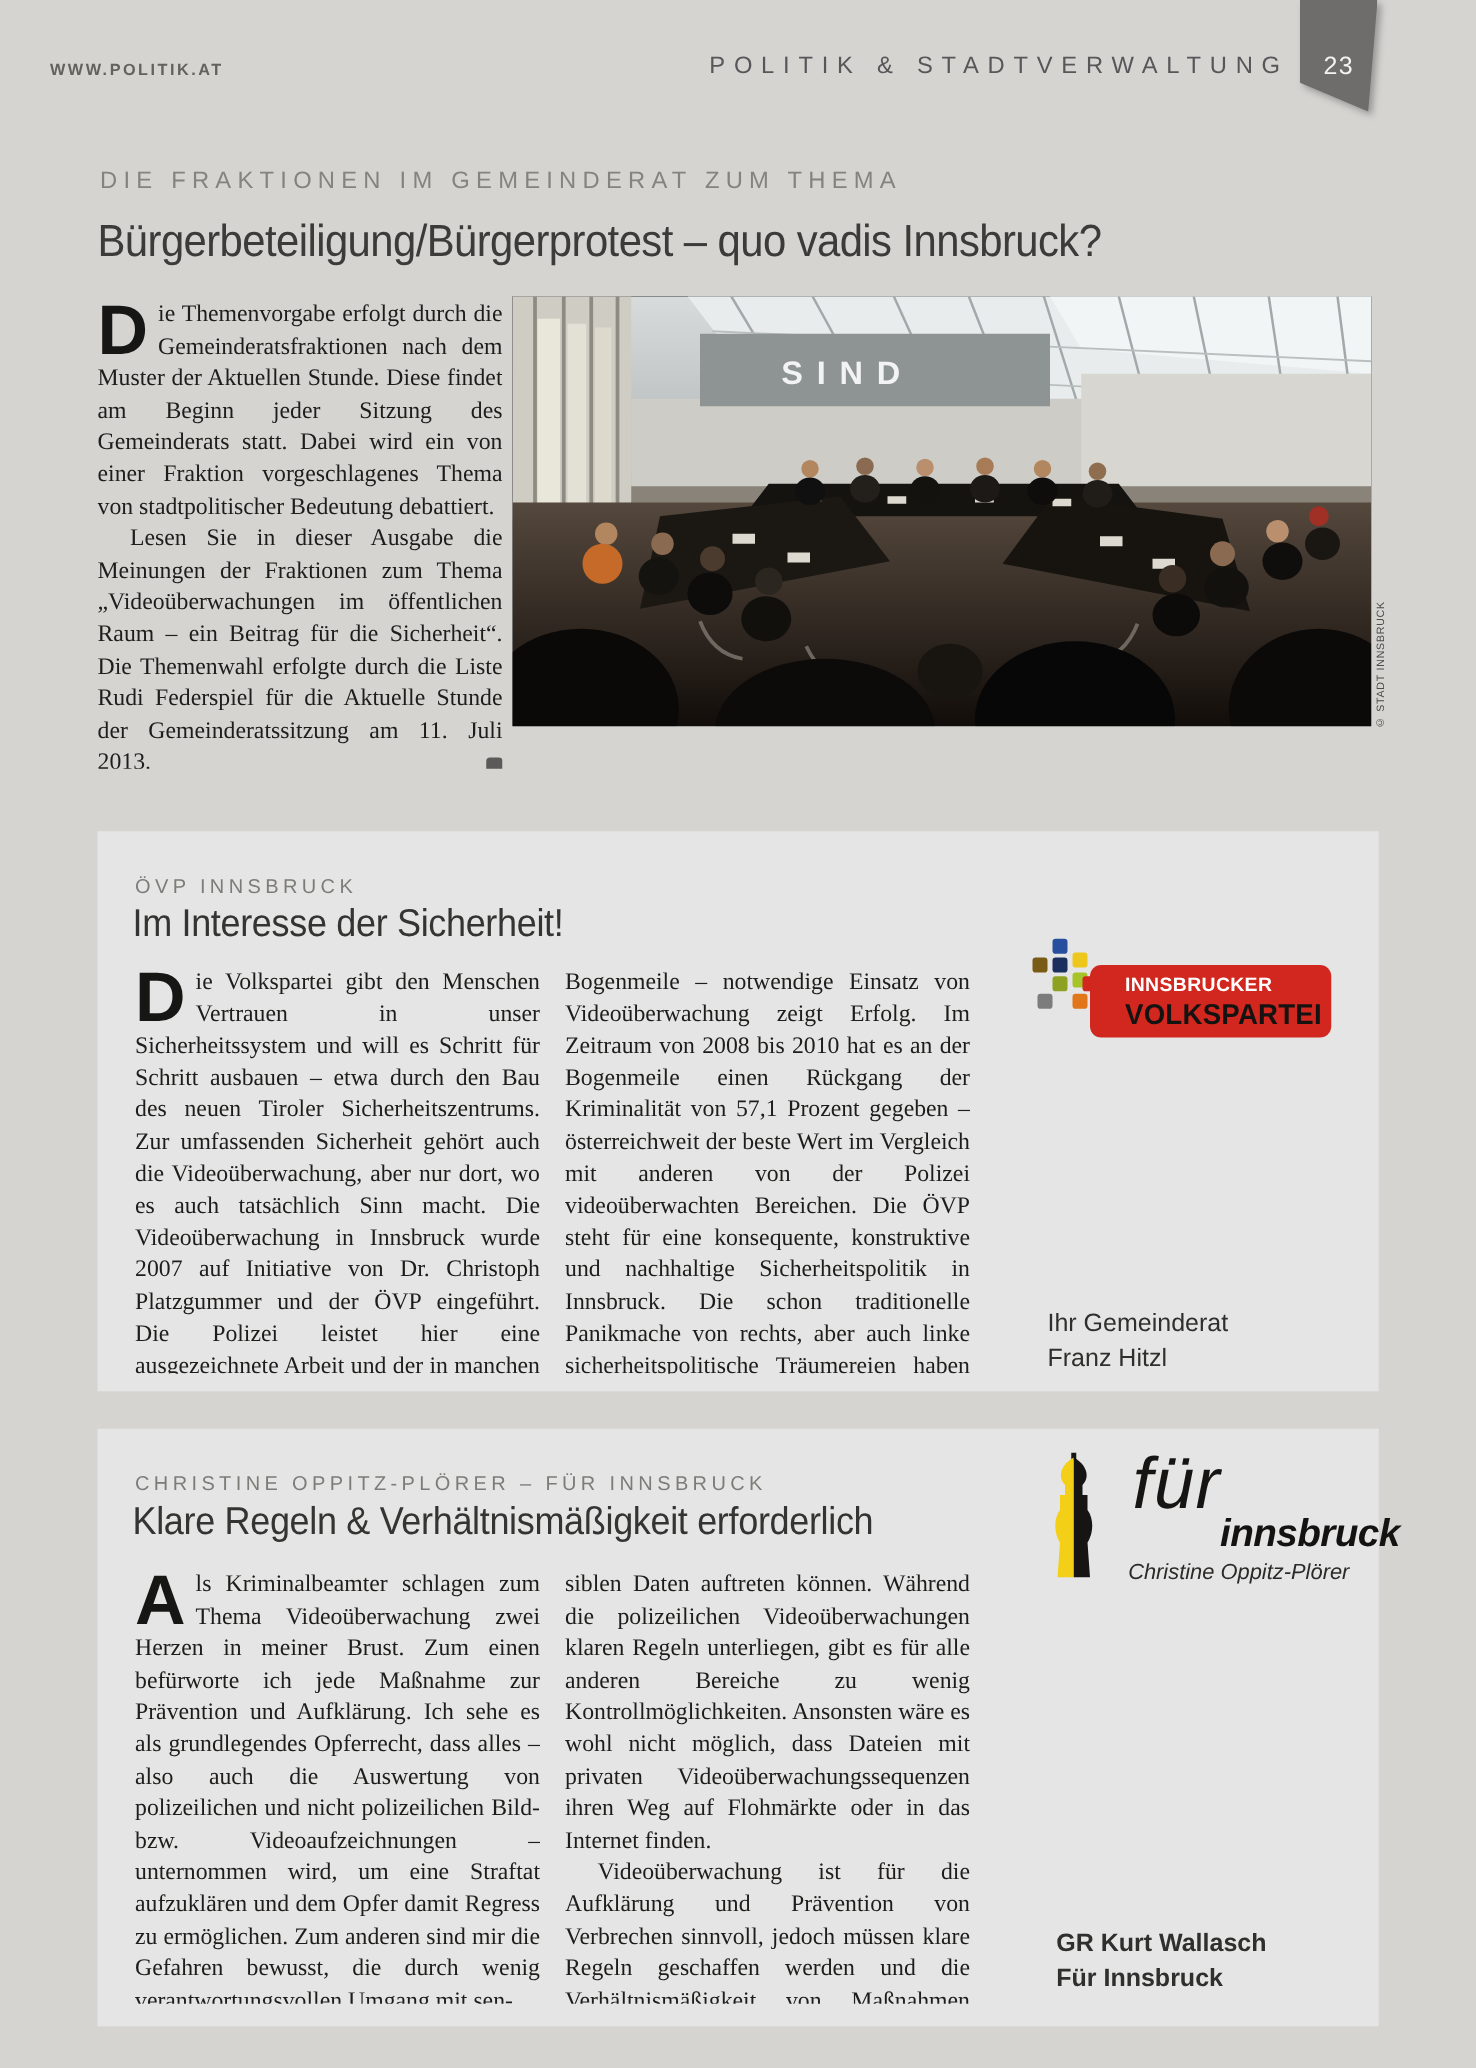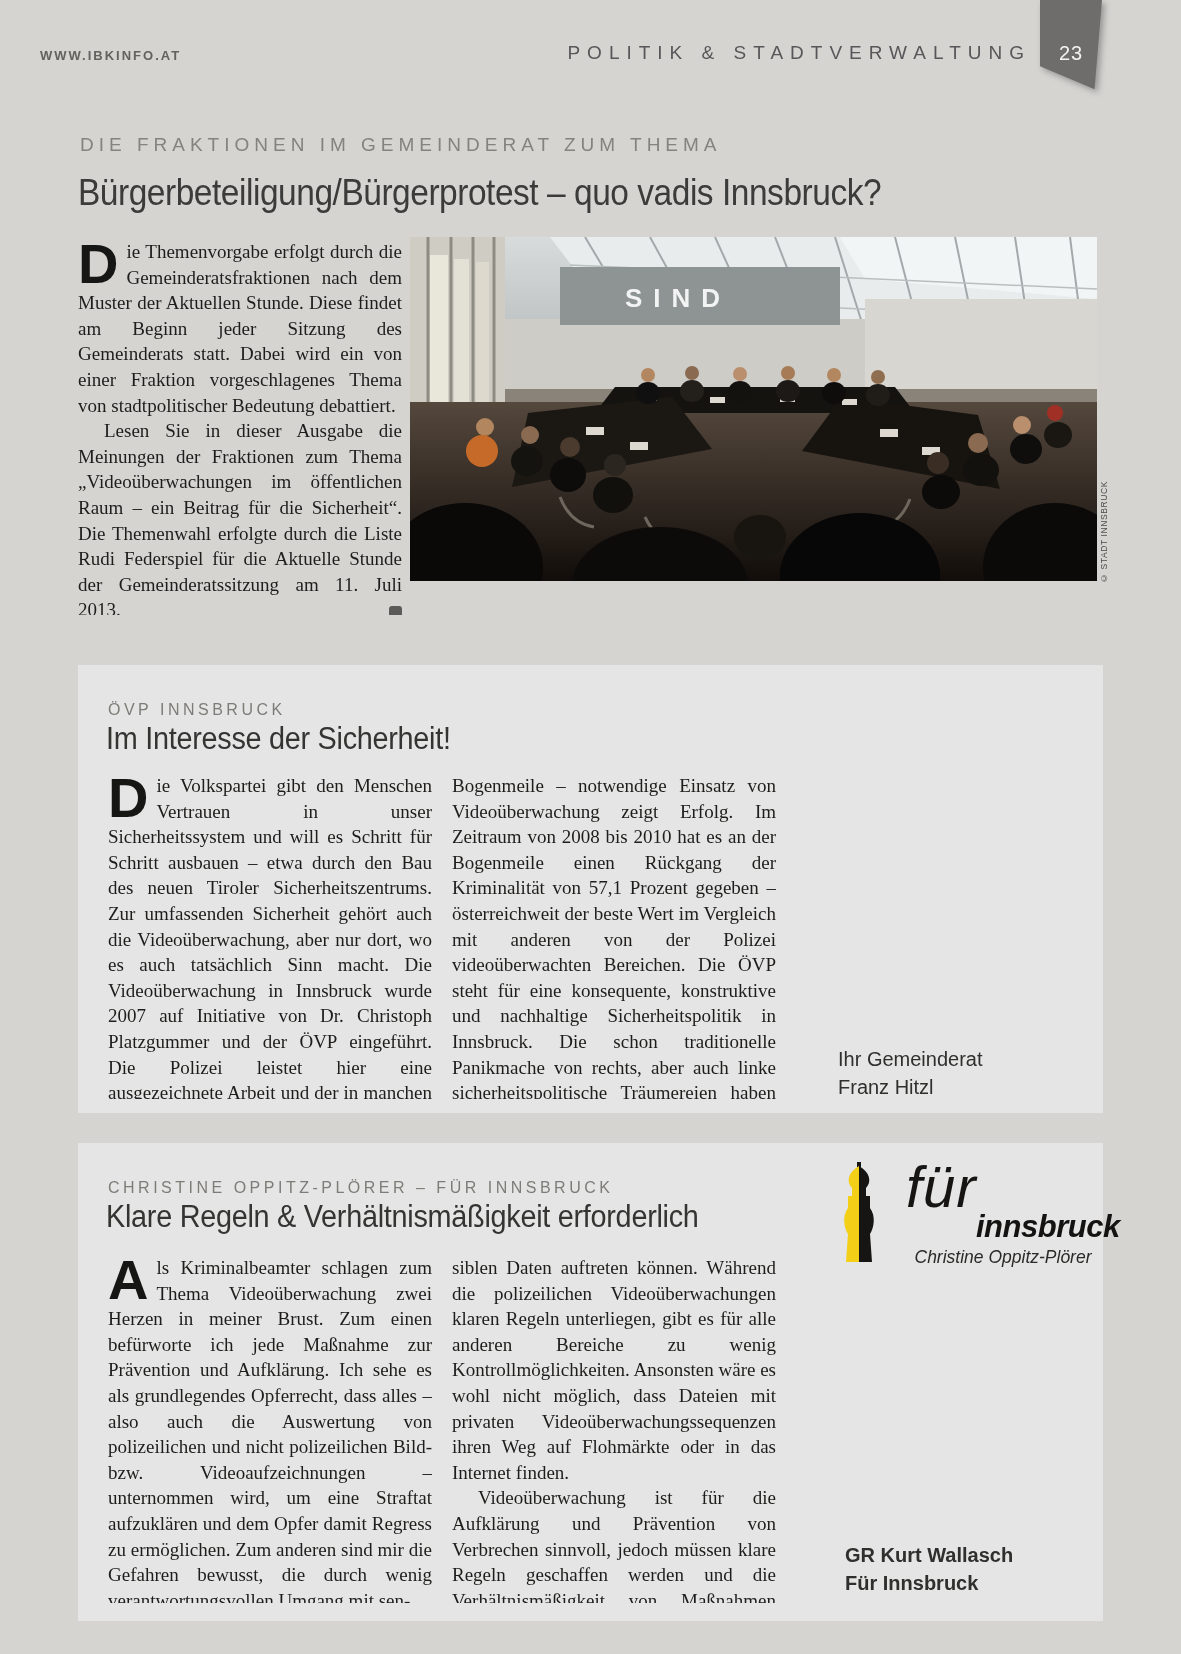--- a/index.html
+++ b/index.html
@@ -68,29 +68,29 @@
            margin-top:0px;transform:scaleX(.96);transform-origin:left top;}
   .sq{position:absolute;width:12px;height:12px;border-radius:2.5px;}
 
   
   .fi-logo{position:absolute;left:758px;top:8px;width:250px;height:115px;}
   .fi-tower{position:absolute;left:4px;top:11px;}
   .fi-fuer{position:absolute;left:70px;top:2px;font-size:58px;font-style:italic;
            color:#161514;letter-spacing:1px;}
   .fi-inns{position:absolute;left:140px;top:58px;font-size:31px;font-weight:bold;
            font-style:italic;color:#141312;letter-spacing:-.5px;text-align:right;}
-  .fi-person{position:absolute;left:48px;top:96px;width:238px;text-align:center;
+  .fi-person{position:absolute;left:36px;top:96px;width:238px;text-align:center;
            font-size:17.5px;font-style:italic;color:#2b2a28;}
 </style>
 </head>
 <body>
 
 <div id="page">
 
-  <div class="site-url">WWW.IBKINFO.AT</div>
+  <div class="site-url">WWW.POLITIK.AT</div>
   <div class="section-title">POLITIK &amp; STADTVERWALTUNG</div>
   <div class="page-tab-wrap">
     <div class="page-tab">23</div>
   </div>
 
   <div class="lead-eyebrow">DIE FRAKTIONEN IM GEMEINDERAT ZUM THEMA</div>
   <div class="lead-headline">Bürgerbeteiligung/Bürgerprotest – quo vadis Innsbruck?</div>
 
   <div class="lead-body serif">
     <p><span class="dropcap">D</span><span>ie Themenvorgabe erfolgt durch die Gemeinderatsfraktionen nach dem Muster der Aktuellen Stunde. Diese findet am Beginn jeder Sitzung des Gemeinderats statt. Dabei wird ein von einer Fraktion vorgeschlagenes Thema von stadtpolitischer Bedeutung debattiert.</span></p>
@@ -196,20 +196,35 @@
     <div class="art-eyebrow">ÖVP INNSBRUCK</div>
     <div class="art-headline">Im Interesse der Sicherheit!</div>
 
     <div class="col c1 serif">
       <p><span class="dropcap">D</span><span>ie Volkspartei gibt den Menschen Vertrauen in unser Sicherheitssystem und will es Schritt für Schritt ausbauen – etwa durch den Bau des neuen Tiroler Sicherheitszentrums. Zur umfassenden Sicherheit gehört auch die Videoüberwachung, aber nur dort, wo es auch tatsächlich Sinn macht. Die Videoüberwachung in Innsbruck wurde 2007 auf Initiative von Dr. Christoph Platzgummer und der ÖVP eingeführt. Die Polizei leistet hier eine ausgezeichnete Arbeit und der in manchen Bereichen – wie eben im Rapoldipark und in der</span></p>
     </div>
     <div class="col c2 serif">
       <p><span>Bogenmeile – notwendige Einsatz von Videoüberwachung zeigt Erfolg. Im Zeitraum von 2008 bis 2010 hat es an der Bogenmeile einen Rückgang der Kriminalität von 57,1 Prozent gegeben – österreichweit der beste Wert im Vergleich mit anderen von der Polizei videoüberwachten Bereichen. Die ÖVP steht für eine konsequente, konstruktive und nachhaltige Sicherheitspolitik in Innsbruck. Die schon traditionelle Panikmache von rechts, aber auch linke sicherheitspolitische Träumereien haben Innsbruck jedenfalls nicht sicherer gemacht.</span></p>
     </div>
 
+    <div class="ovp-logo">
+      <span class="sq" style="left:16px;top:0;background:#274f9e"></span>
+      <span class="sq" style="left:0;top:15px;background:#7a5a17"></span>
+      <span class="sq" style="left:16px;top:15px;background:#1b2f5e"></span>
+      <span class="sq" style="left:32px;top:11px;background:#eec71c"></span>
+      <span class="sq" style="left:16px;top:30px;background:#8fa121"></span>
+      <span class="sq" style="left:32px;top:27px;background:#a6c32a"></span>
+      <span class="sq" style="left:4px;top:44px;background:#7c7c7c"></span>
+      <span class="sq" style="left:32px;top:44px;background:#e2761b"></span>
+      <span class="sq" style="left:40px;top:30px;background:#d2271e"></span>
+      <div class="ovp-red">
+        <span class="l1">INNSBRUCKER</span>
+        <span class="l2">VOLKSPARTEI</span>
+      </div>
+    </div>
 
     <div class="signature">
       <div>Ihr Gemeinderat</div>
       <div>Franz Hitzl</div>
     </div>
   </div>
 
   <div class="artbox box2">
     <div class="art-eyebrow">CHRISTINE OPPITZ-PLÖRER – FÜR INNSBRUCK</div>
     <div class="art-headline">Klare Regeln &amp; Verhältnismäßigkeit erforderlich</div>

